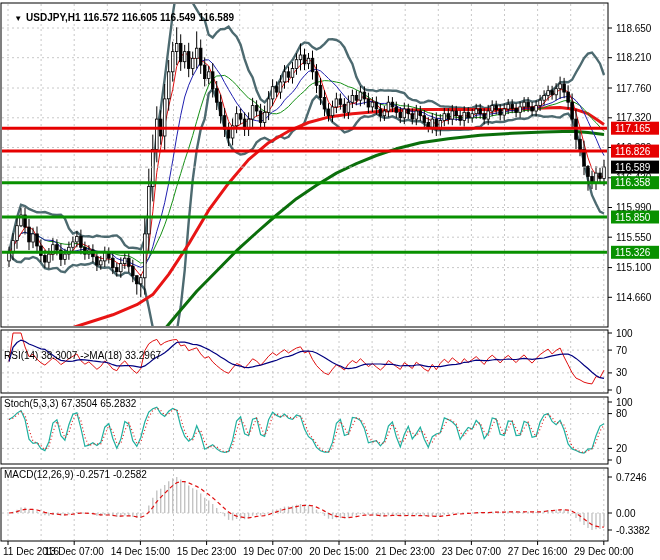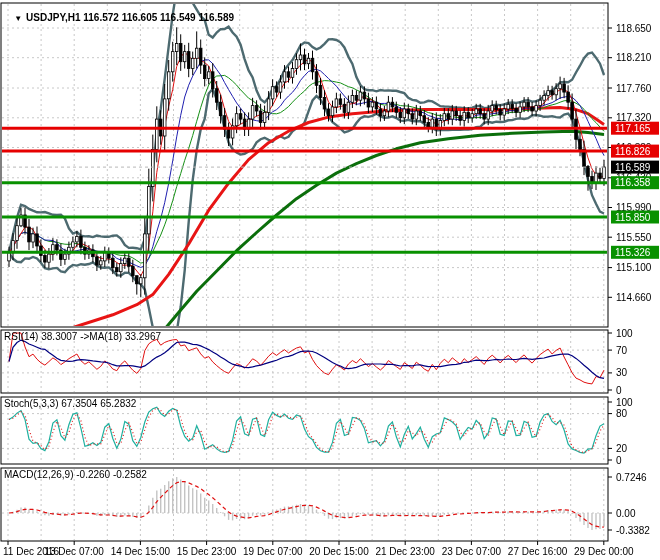--- a/index.html
+++ b/index.html
@@ -688,16 +688,16 @@
         <text x="537.6" y="555" text-anchor="middle">27 Dec 16:00</text>
         <line x1="603.8" y1="541" x2="603.8" y2="545" stroke="#000"></line>
         <text x="603.8" y="555" text-anchor="middle">29 Dec 00:00</text>
       </g>
     </svg>
 
   <div class="overlay title">
     <span class="arrow">▼</span><span>USDJPY,H1 116.572 116.605 116.549 116.589</span>
   </div>
 
-  <div class="overlay plabel" style="top:331px;">RSI(14) 38.3007 -&gt;MA(18) 33.2967</div>
+  <div class="overlay plabel" style="top:350px;">RSI(14) 38.3007 -&gt;MA(18) 33.2967</div>
   <div class="overlay plabel" style="top:398px;">Stoch(5,3,3) 67.3504 65.2832</div>
-  <div class="overlay plabel" style="top:469px;">MACD(12,26,9) -0.2260 -0.2582</div>
+  <div class="overlay plabel" style="top:469px;">MACD(12,26,9) -0.2571 -0.2582</div>
 </div>
 
 </body></html>

